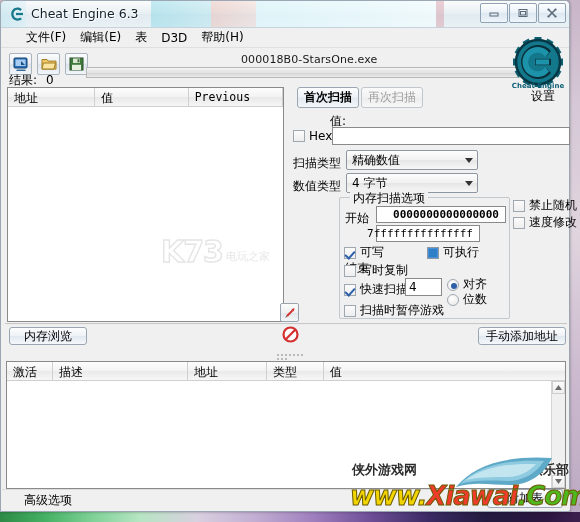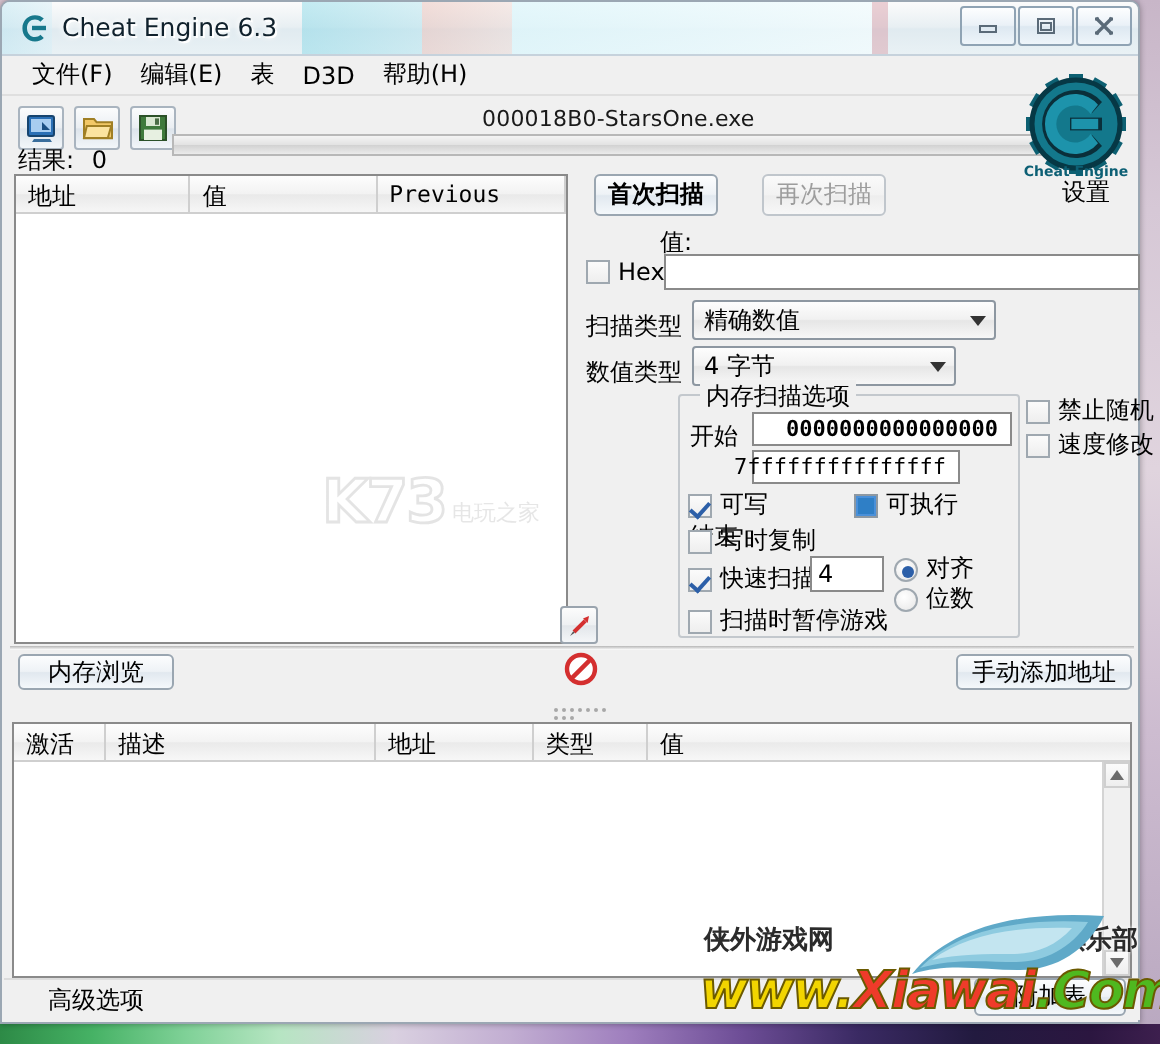--- a/index.html
+++ b/index.html
@@ -62,21 +62,21 @@
     display: flex; align-items: center; justify-content: center;
   }
   .win-btn svg { display:block; }
 
   
   #menubar {
     height: 20px;
     background: #f0f0f0;
     border-bottom: 1px solid #dfdfdf;
     display: flex; align-items: center;
-    padding-left: 8px;
+    padding-left: 18px;
   }
   .menu-item {
     padding: 2px 7px; font-size: 12px; color: #000; white-space: nowrap;
   }
 
   
   #toolbar {
     position: relative;
     height: 32px;
     background: #f0f0f0;
@@ -450,31 +450,31 @@
     </svg>
   </div>
   <div class="abs" style="left:281px;top:325px;width:17px;height:17px;">
     <svg width="17" height="17" viewBox="0 0 17 17">
       <circle cx="8.5" cy="8.5" r="7" fill="#fff" stroke="#d42f2f" stroke-width="2.2"></circle>
       <path d="M3.8 13.2 L13.2 3.8" stroke="#d42f2f" stroke-width="2.2"></path>
     </svg>
   </div>
 
   <div class="btn strong abs" style="left:296px;top:86px;width:62px;height:21px;">首次扫描</div>
-  <div class="btn disabled abs" style="left:380px;top:86px;width:62px;height:21px;">再次扫描</div>
+  <div class="btn disabled abs" style="left:360px;top:86px;width:62px;height:21px;">再次扫描</div>
 
   <div class="lbl" style="left:329px;top:112px;">值:</div>
   <div class="cb" style="left:292px;top:128px;">
     <span class="box"></span>
     <span class="txt">Hex</span>
   </div>
   <div class="tbox" style="left:331px;top:126px;width:238px;height:18px;"></div>
 
   <div class="lbl" style="left:292px;top:154px;">扫描类型</div>
-  <div class="combo" style="left:345px;top:149px;width:152px;">
+  <div class="combo" style="left:345px;top:149px;width:132px;">
     <span>精确数值</span>
     <span class="arrow"></span>
   </div>
 
   <div class="lbl" style="left:292px;top:177px;">数值类型</div>
   <div class="combo" style="left:345px;top:172px;width:132px;">
     <span>4 字节</span>
     <span class="arrow"></span>
   </div>
 

